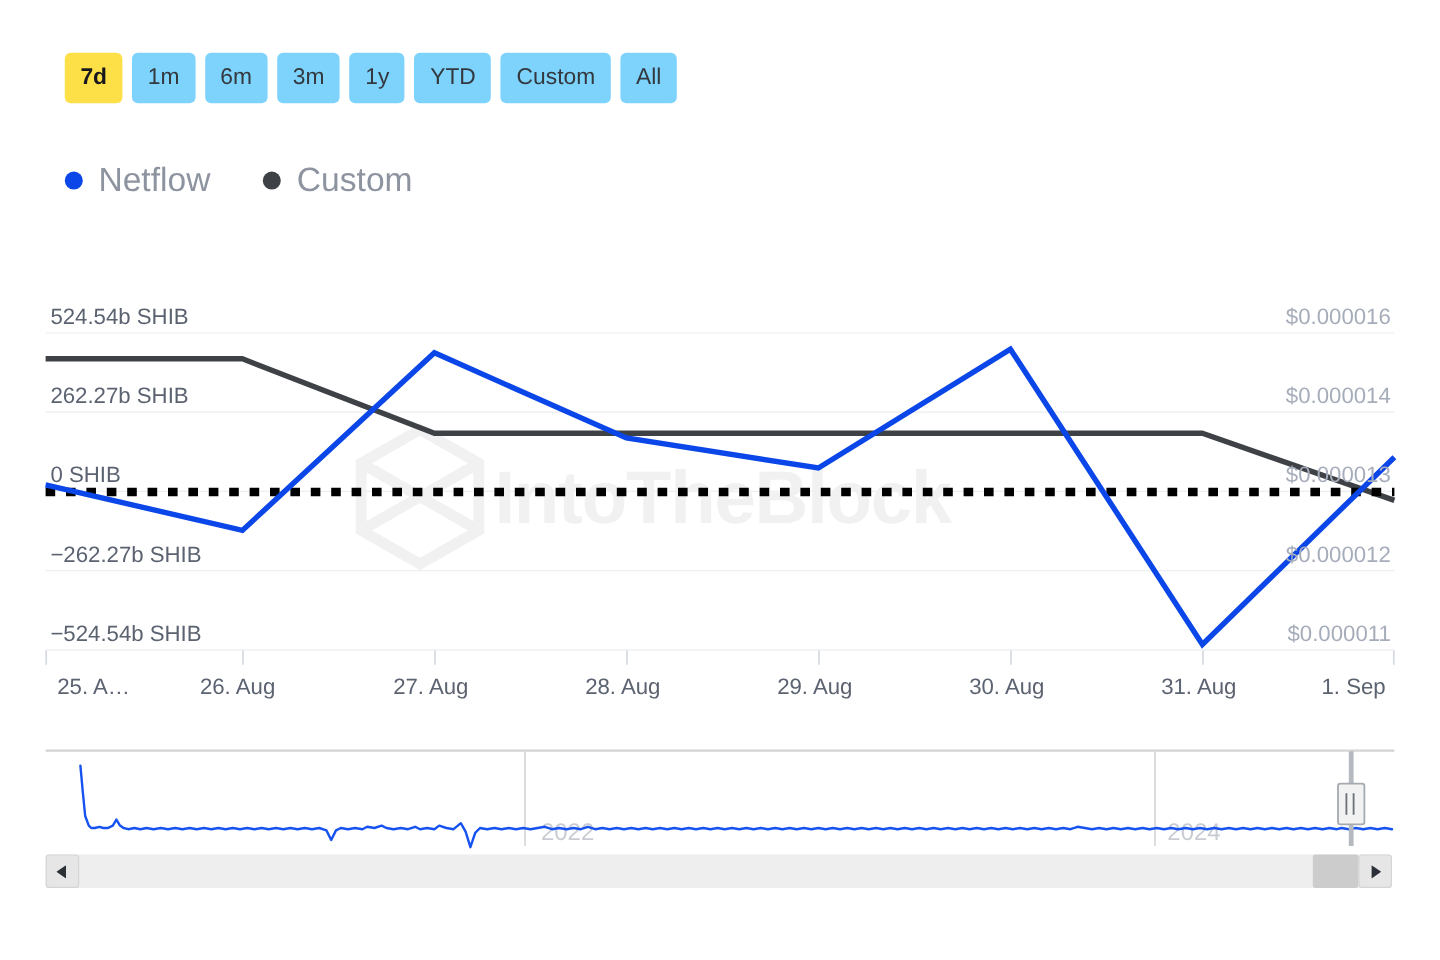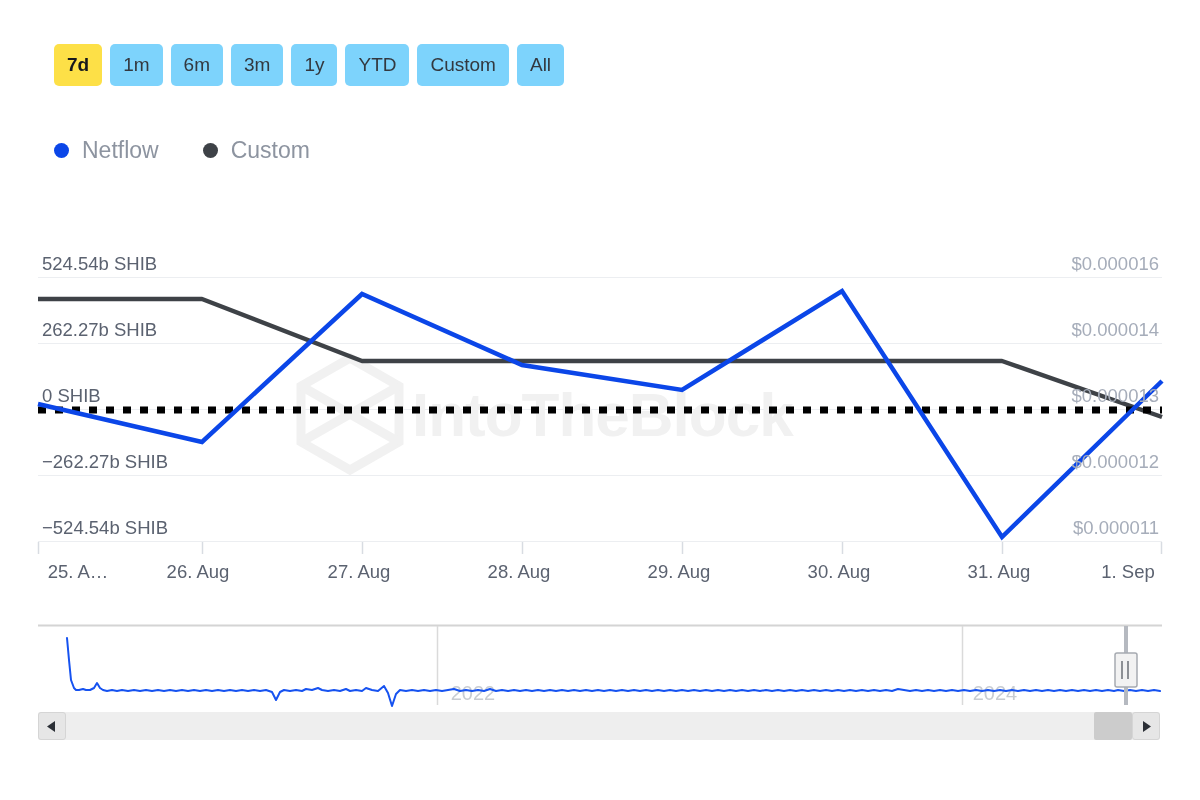--- a/index.html
+++ b/index.html
@@ -62,21 +62,21 @@
     cursor: pointer;
   }
   .legend-dot {
     width: 15px;
     height: 15px;
     border-radius: 50%;
     display: block;
     flex: 0 0 auto;
   }
   .legend-label {
-    font-size: 23px;
+    font-size: 28px;
     color: #8d94a0;
     line-height: 1;
   }
 
   
   .chart-wrap {
     position: absolute;
     left: 0;
     top: 0;
     width: 1200px;

